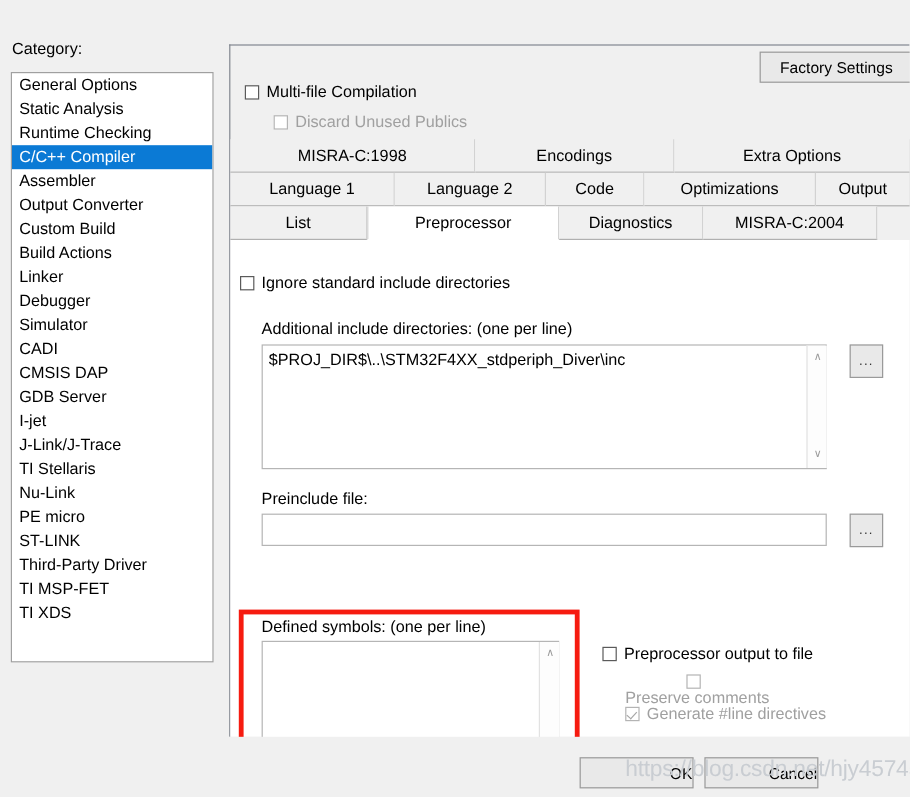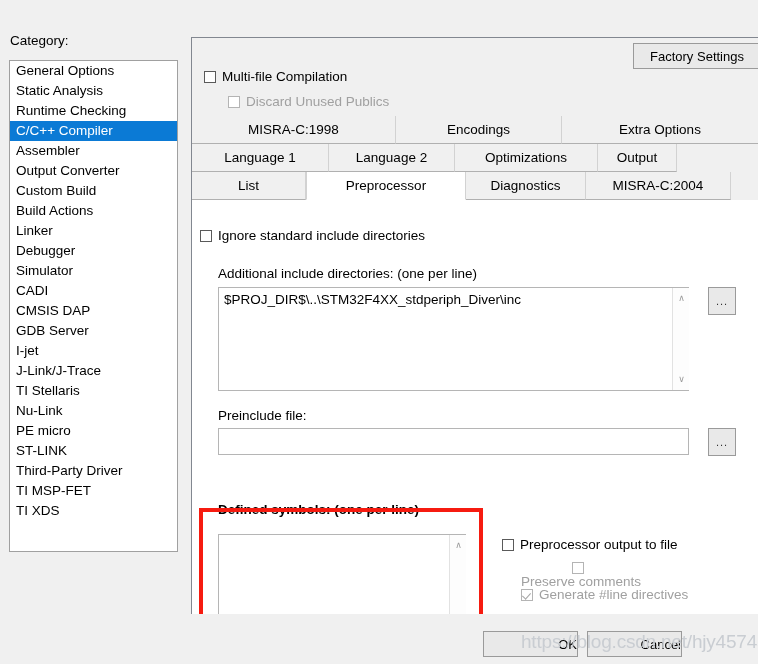--- a/index.html
+++ b/index.html
@@ -300,20 +300,21 @@
   </div>
 
   <div class="tab-row" id="tab-row-1">
       <div class="tab" style="width: 204px;">MISRA-C:1998</div>
       <div class="tab" style="width: 166px;">Encodings</div>
       <div class="tab" style="width: 197px;">Extra Options</div>
     </div>
   <div class="tab-row" id="tab-row-2">
       <div class="tab" style="width: 137px;">Language 1</div>
       <div class="tab" style="width: 126px;">Language 2</div>
+      <div class="tab" style="width: 82px;">Code</div>
       <div class="tab" style="width: 143px;">Optimizations</div>
       <div class="tab" style="width: 79px;">Output</div>
     </div>
   <div class="tab-row" id="tab-row-3">
       <div class="tab" style="width: 114px;">List</div>
       <div class="tab active" style="width: 160px;">Preprocessor</div>
       <div class="tab" style="width: 120px;">Diagnostics</div>
       <div class="tab" style="width: 145px;">MISRA-C:2004</div>
     </div>
 
@@ -331,21 +332,21 @@
       <span class="arrow up">∧</span>
       <span class="arrow down">∨</span>
     </div>
     <div class="browse-button" style="left:516px; top:87px;">...</div>
 
     <div class="field-label" style="left:26px; top:208px;">Preinclude file:</div>
 
     <div class="textbox" style="left:26px; top:228px; width:471px; height:27px;"></div>
     <div class="browse-button" style="left:516px; top:228px;">...</div>
 
-    <div class="field-label" style="left:26px; top:302px;font-weight:bold;">Defined symbols: (one per line)</div>
+    <div class="field-label" style="left:26px; top:315px;">Defined symbols: (one per line)</div>
 
     <div class="textbox" style="left:26px; top:334px; width:248px; height:101px;"></div>
     <div class="vscroll" style="left:257px; top:335px; height:99px;">
       <span class="arrow up">∧</span>
       <span class="arrow down">∨</span>
     </div>
 
     <div class="cb-row" style="left:310px; top:337px;">
       <span class="cb-box"></span>
       <span class="cb-text">Preprocessor output to file</span>

